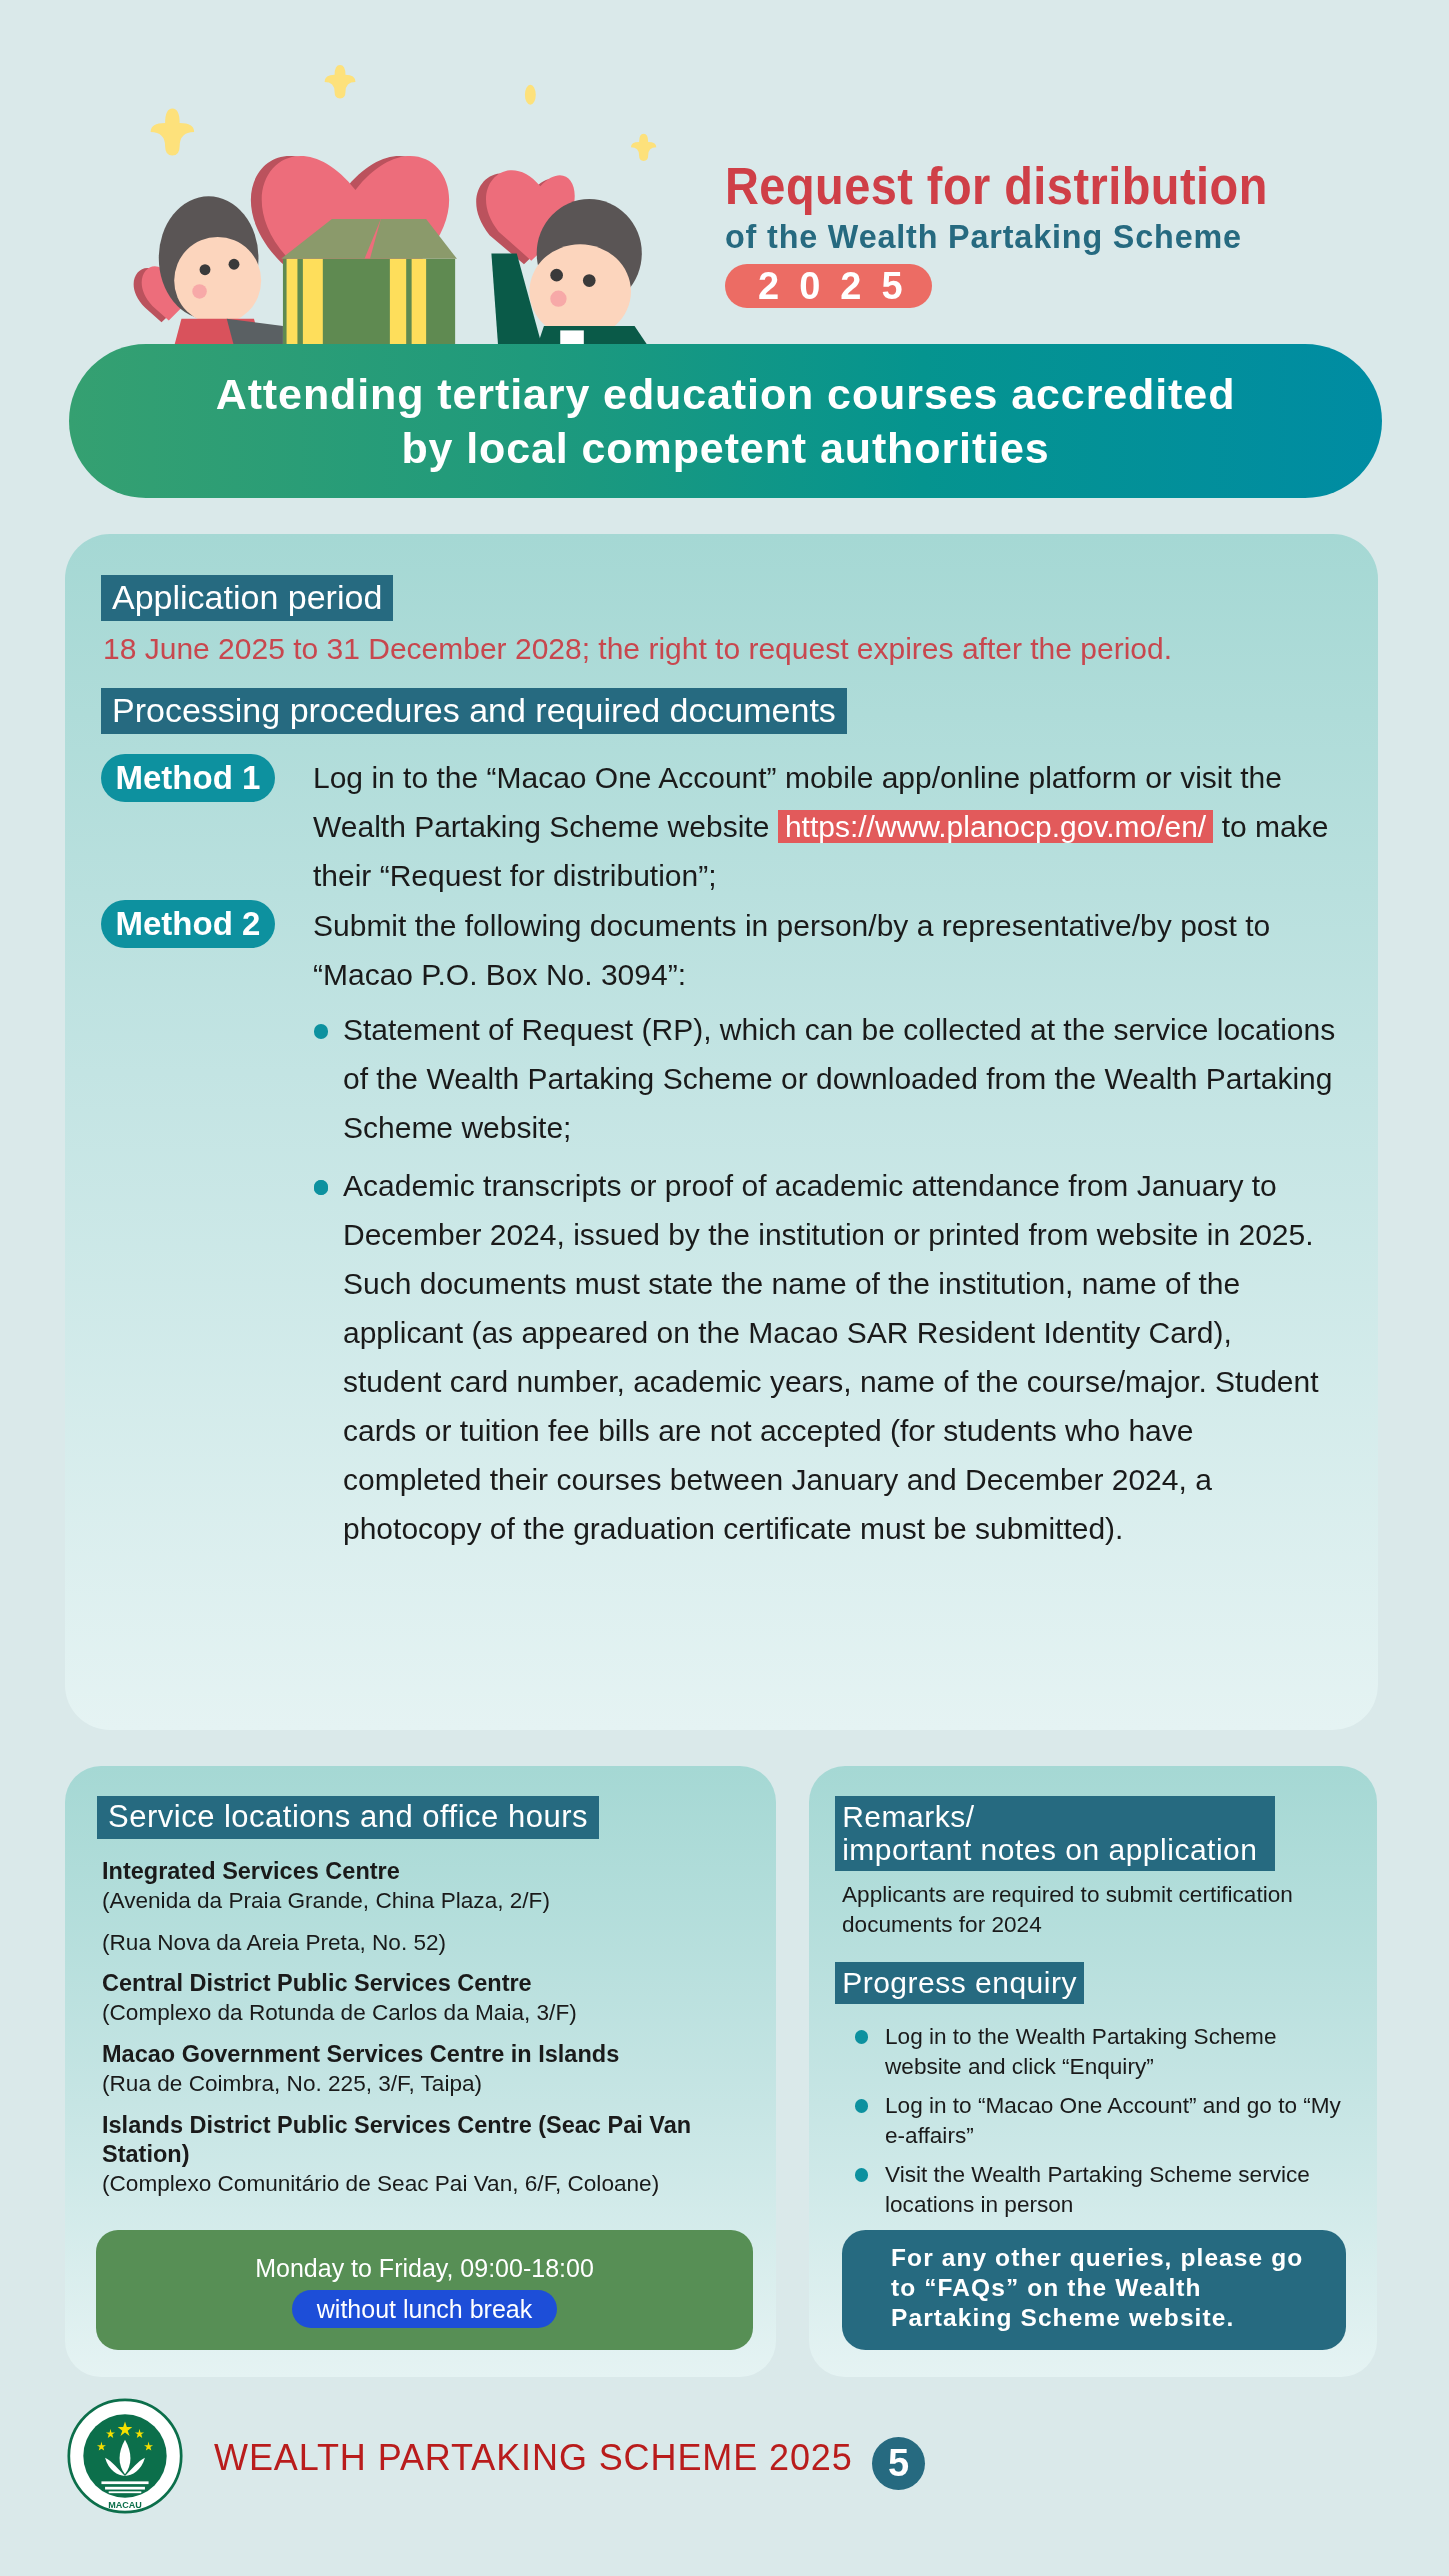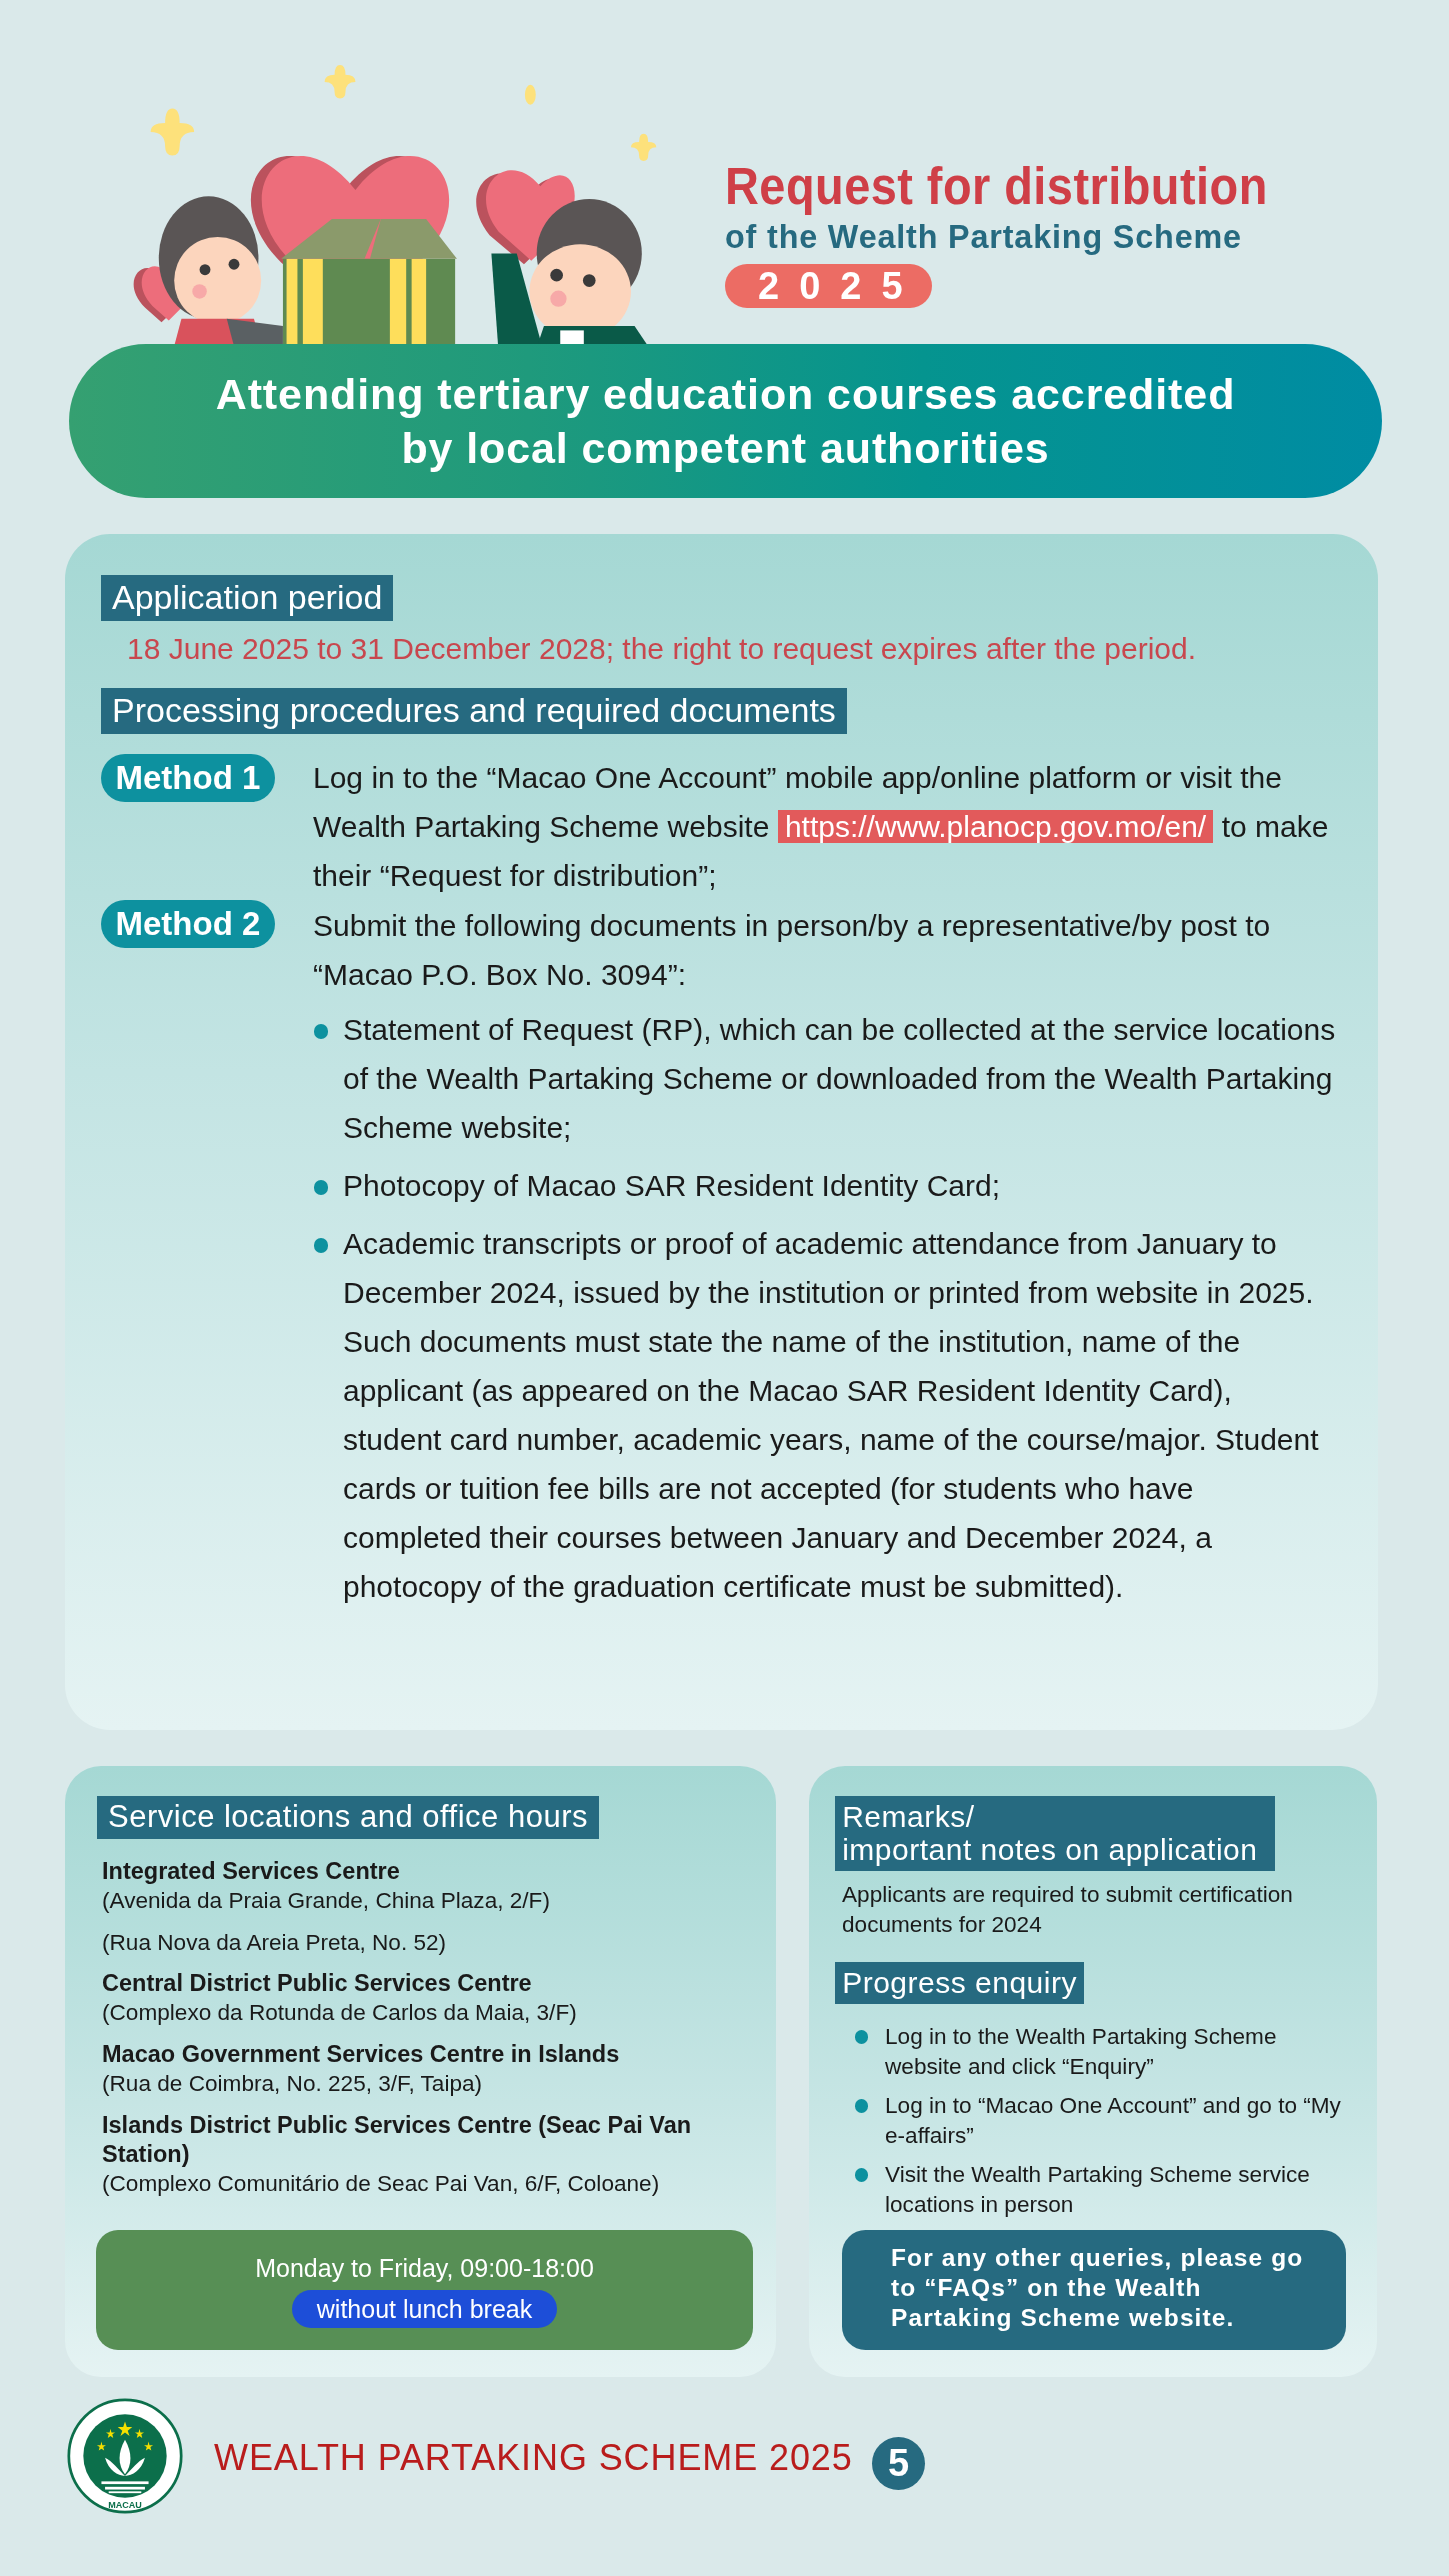--- a/index.html
+++ b/index.html
@@ -46,21 +46,21 @@
   
   .main-card {
     left: 65px; top: 534px; width: 1313px; height: 1196px; border-radius: 45px;
     background: linear-gradient(180deg, #a5d8d4 0%, #c3e4e3 45%, #e5f3f3 100%);
   }
   .hdr-tag {
     display: inline-block; background: #266a80; color: #fff; font-weight: 400;
     padding: 3.6px 11px 5.4px 11px; line-height: 1.1;
   }
   .app-tag { left: 101px; top: 575px; font-size: 34px; }
-  .app-period { left: 103px; top: 632px; color: #c8474e; font-size: 30px; white-space: nowrap; margin-left: 24px; }
+  .app-period { left: 103px; top: 632px; color: #c8474e; font-size: 30px; white-space: nowrap; }
   .proc-tag { left: 101px; top: 688px; font-size: 34px; }
 
   .method-pill {
     background: #0d919f; color: #fff; font-weight: 700; font-size: 33px;
     border-radius: 25px; padding: 1.8px 14.5px 3.6px 14.5px; line-height: 43px; white-space: nowrap;
   }
   .m1-pill { left: 101px; top: 754px; }
   .m2-pill { left: 101px; top: 900px; }
   .method-text { left: 313px; width: 1033px; font-size: 30px; line-height: 49px; }
   .m1-text { top: 753px; }
@@ -199,21 +199,20 @@
 <div class="abs method-pill m2-pill">Method 2</div>
 <div class="abs method-text m2-text">Submit the following documents in person/by a representative/by post to “Macao P.O. Box No. 3094”:</div>
 
 <div class="abs bullets">
   <div class="bullet">
     <span class="dot"></span>
     <span>Statement of Request (RP), which can be collected at the service locations of the Wealth Partaking Scheme or downloaded from the Wealth Partaking Scheme website;</span>
   </div>
   <div class="bullet">
     <span class="dot"></span>
-    <span>Photocopy of Macao SAR Resident Identity Card;</span>
   </div>
   <div class="bullet">
     <span class="dot"></span>
     <span>Academic transcripts or proof of academic attendance from January to December 2024, issued by the institution or printed from website in 2025. Such documents must state the name of the institution, name of the applicant (as appeared on the Macao SAR Resident Identity Card), student card number, academic years, name of the course/major. Student cards or tuition fee bills are not accepted (for students who have completed their courses between January and December 2024, a photocopy of the graduation certificate must be submitted).</span>
   </div>
 </div>
 
 <div class="abs loc-card"></div>
 <div class="abs hdr-tag loc-tag">Service locations and office hours</div>
 <div class="abs loc-list">

